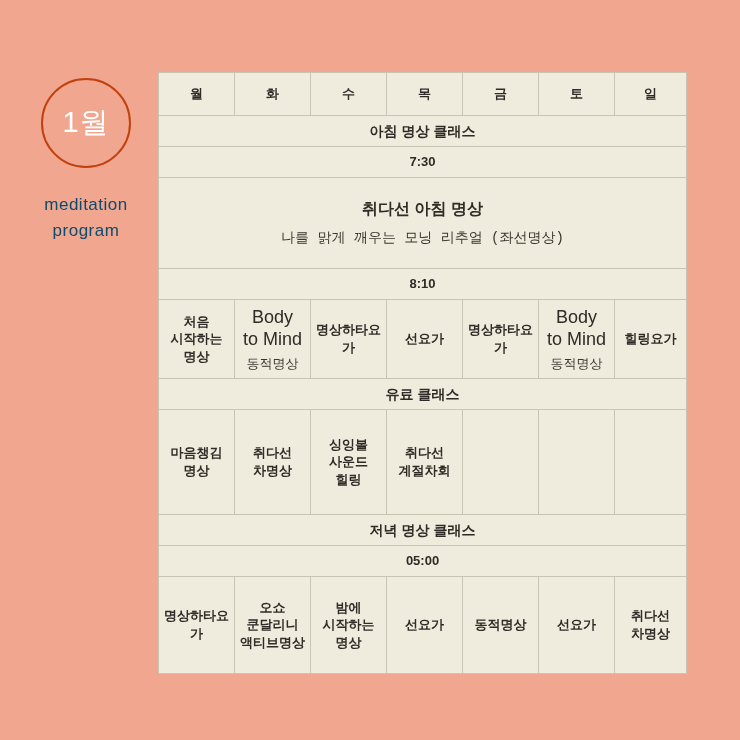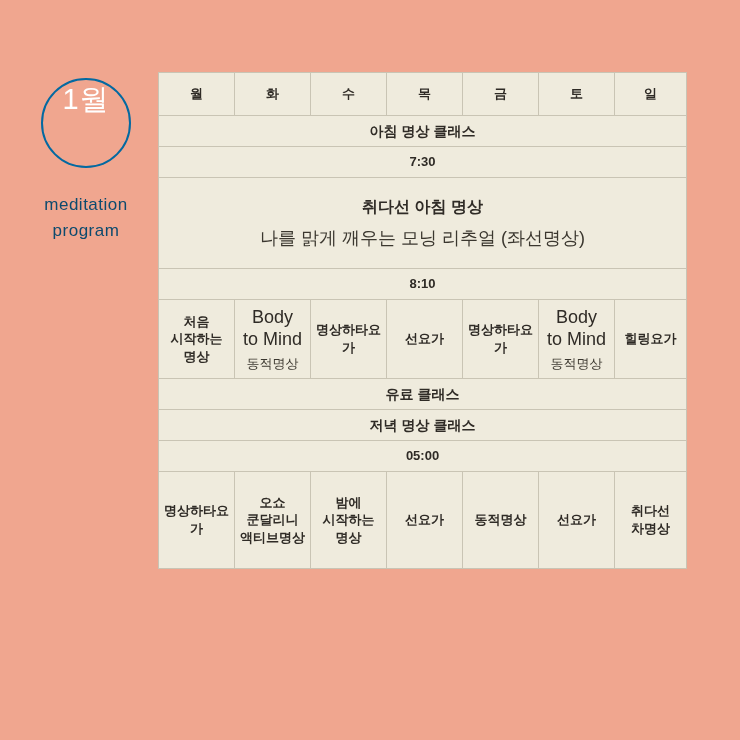--- a/index.html
+++ b/index.html
@@ -23,24 +23,25 @@
   .badge-block {
     position: absolute;
     left: 26px;
     top: 78px;
     width: 120px;
     text-align: center;
   }
   .month-circle {
     width: 86px;
     height: 86px;
-    border: 2px solid #0369a1;
+    border: 2px solid #c2410c;
     border-radius: 50%;
     margin: 0 auto;
     display: flex;
+    align-items: center;
     justify-content: center;
   }
   .month-circle span {
     color: #ffffff;
     font-size: 29px;
     letter-spacing: 1px;
     font-weight: 400;
   }
   .program-label {
     margin-top: 24px;
@@ -90,23 +91,24 @@
   }
   td.big-row {
     height: 86px;
   }
   .big-title {
     font-size: 16px;
     font-weight: 700;
     margin-bottom: 9px;
   }
   .big-sub {
-    font-size: 18px;
+    font-size: 14px;
     font-weight: 400;
     color: #3b372f;
+    font-family: Liberation Mono, monospace;
   }
   td.class-cell {
     height: 74px;
     font-weight: 700;
     font-size: 13px;
   }
   td.class-cell.pm {
     height: 100px;
   }
   td.class-cell.ev {
@@ -203,20 +205,37 @@
               <div class="cell-sub">동적명상</div>
             </td>
             <td class="class-cell">
               <div class="cell-main">힐링요가</div>
             </td>
           </tr>
           <tr>
             <td class="white section" colspan="7">유료 클래스</td>
           </tr>
           <tr>
+            <td class="class-cell pm">
+              <div class="cell-main">마음챙김<br>명상</div>
+            </td>
+            <td class="class-cell pm">
+              <div class="cell-main">취다선<br>차명상</div>
+            </td>
+            <td class="class-cell pm">
+              <div class="cell-main">싱잉볼<br>사운드<br>힐링</div>
+            </td>
+            <td class="class-cell pm">
+              <div class="cell-main">취다선<br>계절차회</div>
+            </td>
+            <td class="class-cell pm empty"></td>
+            <td class="class-cell pm empty"></td>
+            <td class="class-cell pm empty"></td>
+          </tr>
+          <tr>
             <td class="white section" colspan="7">저녁 명상 클래스</td>
           </tr>
           <tr>
             <td class="white" colspan="7">05:00</td>
           </tr>
           <tr>
             <td class="class-cell ev">
               <div class="cell-main">명상하타요가</div>
             </td>
             <td class="class-cell ev">

